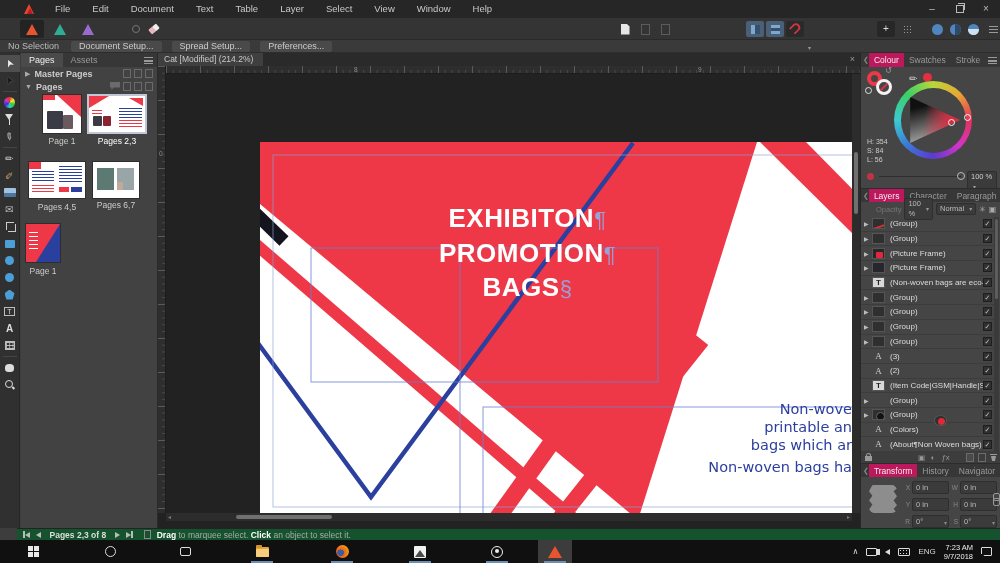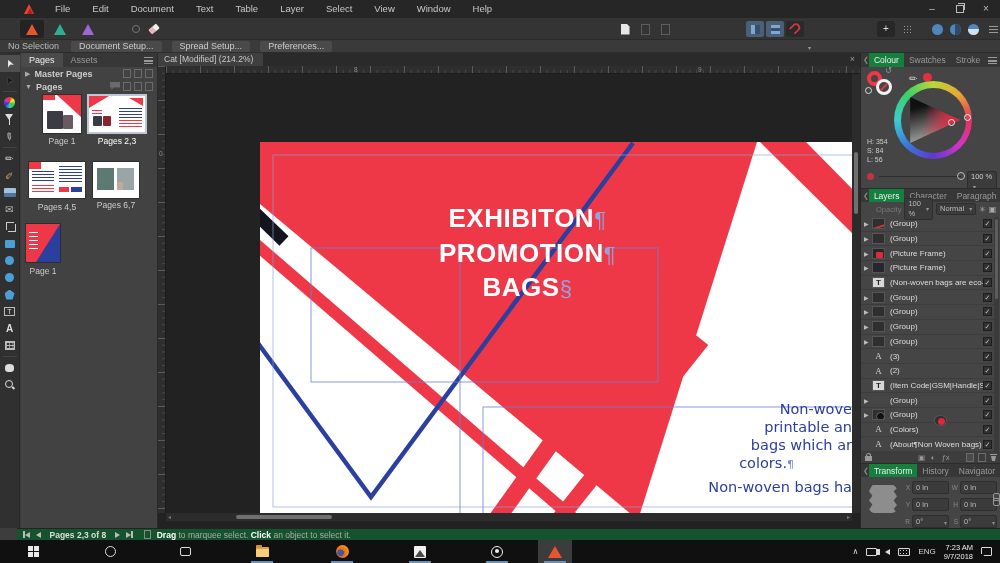--- a/index.html
+++ b/index.html
@@ -127,21 +127,21 @@
   .sb-h { position:absolute; left:8px; top:460px; width:686px; height:8px; background:#2c2c2c;}
   .sb-h .thumbbar { position:absolute; left:70px; top:2px; width:96px; height:4px; background:#707070; border-radius:2px;}
   .sb-v { position:absolute; right:0; top:21px; width:8px; height:439px; background:#2c2c2c;}
   .sb-v .thumbbar { position:absolute; left:2px; top:78px; width:4px; height:62px; background:#707070; border-radius:2px;}
   .sb-arrow { position:absolute; font-size:6px; color:#777; line-height:8px;}
 
   
   .rightcol { position:absolute; left:860px; top:53px; width:140px; height:475px; background:#454545; border-left:1px solid #272727; z-index:26;}
   .rtabbar { height:14px; background:#373737; display:flex; align-items:stretch; font-size:8.5px; position:relative; border-top:1px solid #2c2c2c;}
   .rtab { padding:0 5px; line-height:14px; color:#999;}
-  .rtab.sel { background:#15803d; color:#eee;}
+  .rtab.sel { background:#be185d; color:#eee;}
   .rcollapse { font-size:7px; color:#888; line-height:14px; padding-left:2px;}
   .rmenu { position:absolute; right:3px; top:4px;}
 
   
   .swatch-fill { position:absolute; left:6px; top:18px; width:15px; height:15px; border:4.5px solid #ee3847; border-radius:50%;}
   .swatch-stroke { position:absolute; left:15px; top:26px; width:16px; height:16px; border:3.5px solid #f2f2f2; border-radius:50%; overflow:hidden;}
   .swatch-stroke:after { content:""; position:absolute; left:-2px; top:3.5px; width:14px; height:2px; background:#d03545; transform:rotate(-45deg);}
   .swatch-mini { position:absolute; left:4px; top:34px; width:7px; height:7px; border:1.5px solid #ddd; border-radius:50%;}
   .swap-ic { position:absolute; left:24px; top:13px; font-size:8px; color:#999;}
   .dropper { position:absolute; left:48px; top:20px; font-size:10px; color:#ccc; transform:rotate(-45deg);}
@@ -484,21 +484,20 @@
         </svg>
         <div class="heading">
           <div><span>EXHIBITON</span><span class="hmark">¶</span></div>
           <div><span>PROMOTION</span><span class="hmark">¶</span></div>
           <div><span>BAGS</span><span class="hmark">§</span></div>
         </div>
         <div class="bodytext">
           <div class="bl"><span>Non-wove</span></div>
           <div class="bl"><span>printable an</span></div>
           <div class="bl"><span>bags which ar</span></div>
-          <div class="bl short1"><span>colors.</span><span class="hmark">¶</span></div>
           <div class="bl gap"><span>Non-woven bags ha</span></div>
 
         </div>
       </div>
     </div>
 
     <div class="sb-h">
       <span class="sb-arrow" style="left:2px;top:0">◂</span>
       <div class="thumbbar"></div>
       <span class="sb-arrow" style="right:2px;top:0">▸</span>

